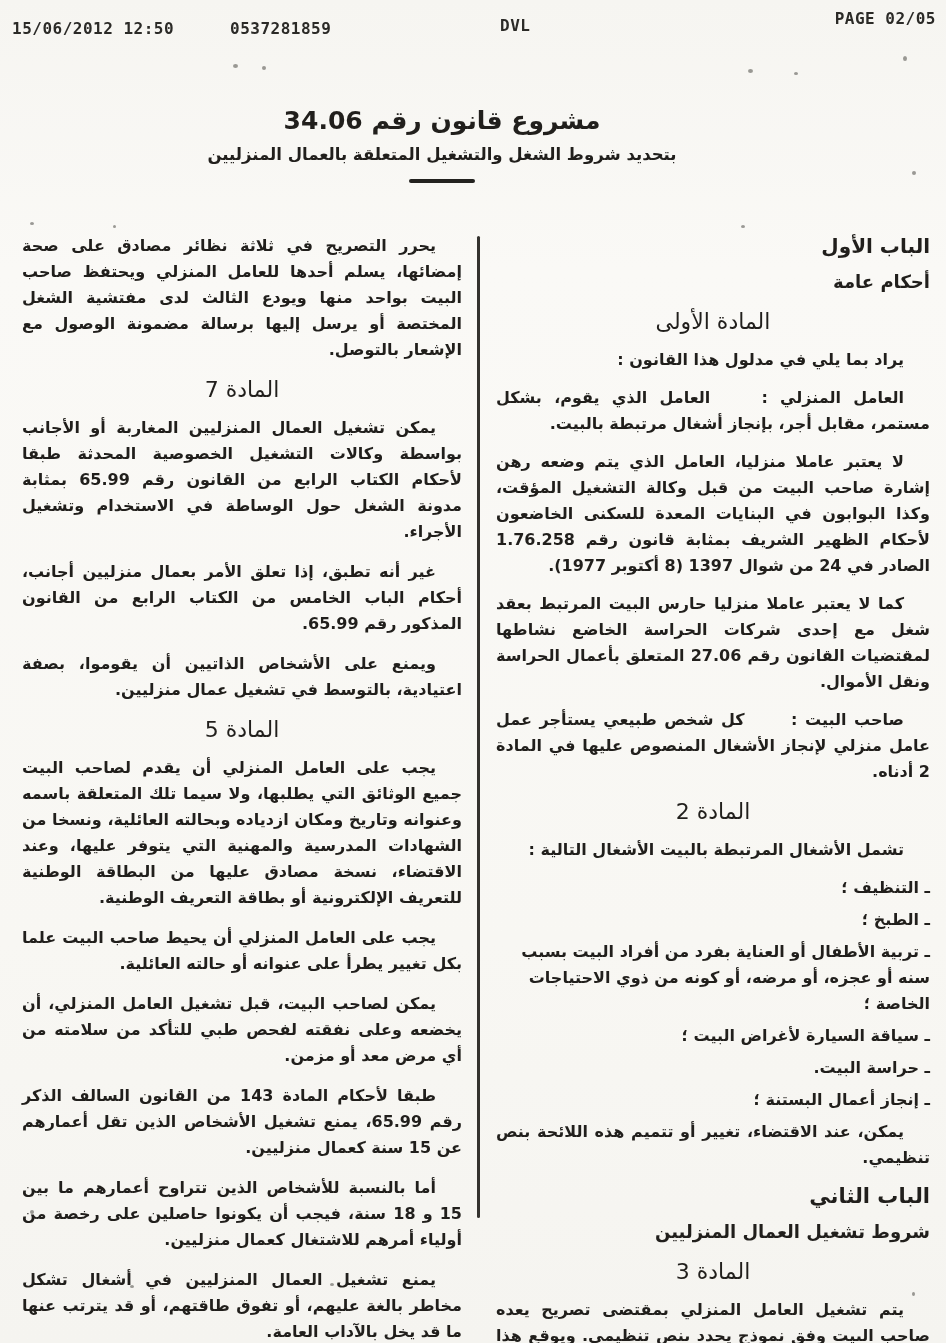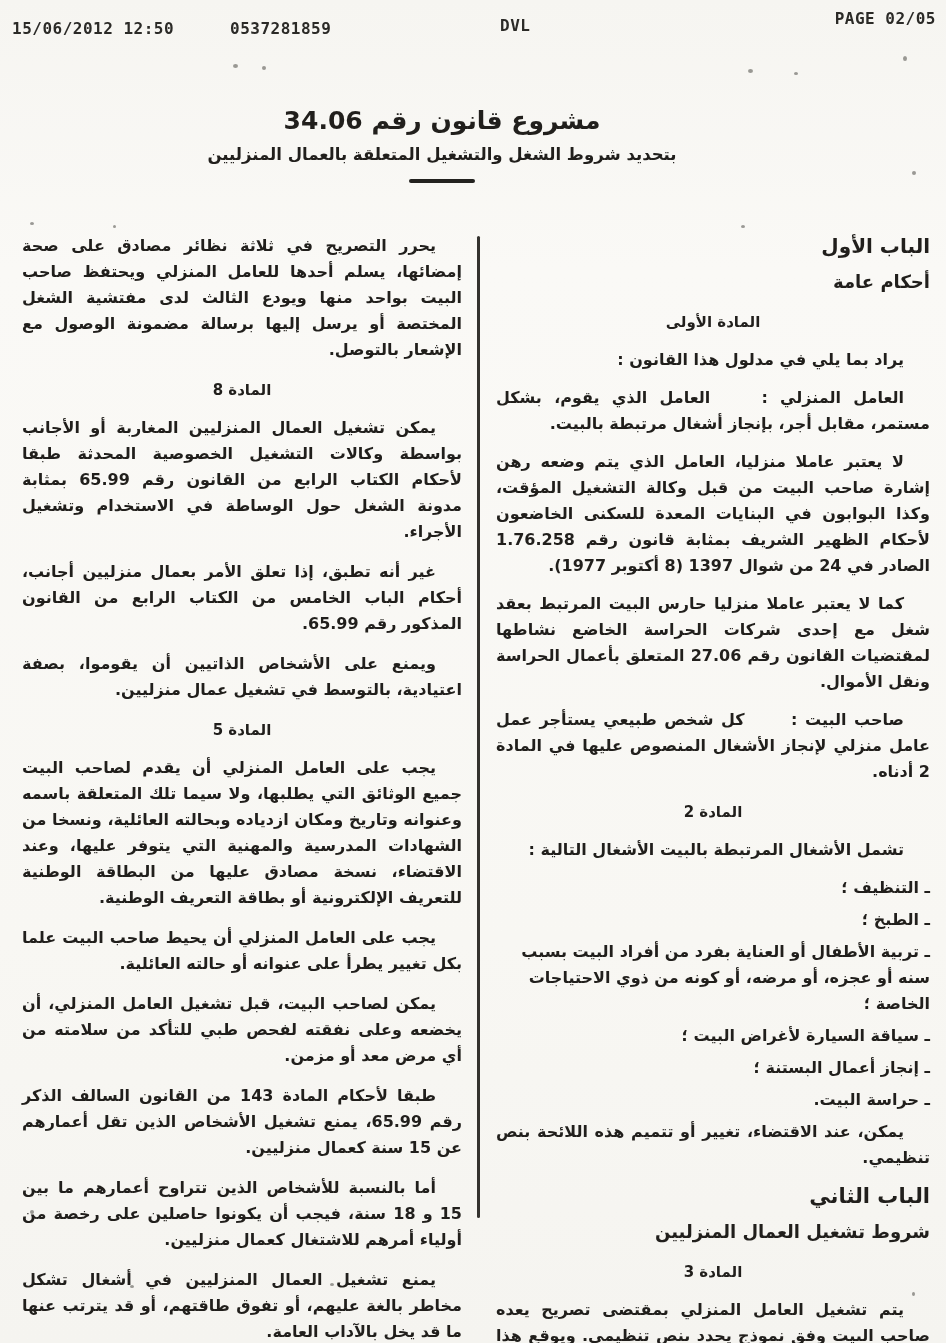--- a/index.html
+++ b/index.html
@@ -25,21 +25,21 @@
   .title-divider{width:66px;height:4px;background:#23221f;margin:15px auto 0;border-radius:2px;}
   
   .columns{position:absolute;top:233px;right:16px;width:914px;display:flex;gap:34px;direction:rtl;}
   .col{font-size:16px;line-height:26px;font-weight:700;text-align:justify;direction:rtl;}
   .col-first{width:434px;}
   .col-second{width:440px;}
   .col-divider{position:absolute;left:477px;top:236px;width:3px;height:982px;background:#34322e;border-radius:2px;}
   .para{margin:0 0 12px;text-indent:26px;}
   .col-second .para{margin:0 0 14px;}
   .bullet{margin:0 0 6px;text-indent:0;text-align:right;}
-  .article-title{text-align:center;text-indent:0;margin:14px 0 12px;font-size:15px;font-weight:700;}
+  .article-title{text-align:center;text-indent:0;margin:14px 0 12px;font-size:22px;font-weight:400;}
   .chapter-title{text-indent:0;font-size:20px;font-weight:700;margin:0 0 10px;}
   .chapter-title.second{margin-top:4px;font-size:21px;}
   .section-title{text-align:right;text-indent:0;font-size:18px;font-weight:700;margin:0 0 10px;}
   .lead{padding-left:39px;}
   
   .noise{position:absolute;background:#4c4b46;border-radius:50%;opacity:.55;}
   .n1{left:233px;top:64px;width:5px;height:4px;}
   .n2{left:262px;top:66px;width:4px;height:4px;}
   .n3{left:748px;top:69px;width:5px;height:4px;}
   .n4{left:794px;top:72px;width:4px;height:3px;}
@@ -83,32 +83,32 @@
       <p class="para"><span class="lead">العامل المنزلي : </span><span>العامل الذي يقوم، بشكل مستمر، مقابل أجر، بإنجاز أشغال مرتبطة بالبيت.</span></p>
       <p class="para">لا يعتبر عاملا منزليا، العامل الذي يتم وضعه رهن إشارة صاحب البيت من قبل وكالة التشغيل المؤقت، وكذا البوابون في البنايات المعدة للسكنى الخاضعون لأحكام الظهير الشريف بمثابة قانون رقم 1.76.258 الصادر في 24 من شوال 1397 (8 أكتوبر 1977).</p>
       <p class="para">كما لا يعتبر عاملا منزليا حارس البيت المرتبط بعقد شغل مع إحدى شركات الحراسة الخاضع نشاطها لمقتضيات القانون رقم 27.06 المتعلق بأعمال الحراسة ونقل الأموال.</p>
       <p class="para"><span class="lead">صاحب البيت : </span><span>كل شخص طبيعي يستأجر عمل عامل منزلي لإنجاز الأشغال المنصوص عليها في المادة 2 أدناه.</span></p>
       <div class="article-title">المادة 2</div>
       <p class="para">تشمل الأشغال المرتبطة بالبيت الأشغال التالية :</p>
       <p class="bullet">ـ التنظيف ؛</p>
       <p class="bullet">ـ الطبخ ؛</p>
       <p class="bullet">ـ تربية الأطفال أو العناية بفرد من أفراد البيت بسبب سنه أو عجزه، أو مرضه، أو كونه من ذوي الاحتياجات الخاصة ؛</p>
       <p class="bullet">ـ سياقة السيارة لأغراض البيت ؛</p>
+      <p class="bullet">ـ حراسة البيت.</p>
       <p class="bullet">ـ إنجاز أعمال البستنة ؛</p>
-      <p class="bullet">ـ حراسة البيت.</p>
       <p class="para">يمكن، عند الاقتضاء، تغيير أو تتميم هذه اللائحة بنص تنظيمي.</p>
       <div class="chapter-title second">الباب الثاني</div>
       <div class="section-title">شروط تشغيل العمال المنزليين</div>
       <div class="article-title">المادة 3</div>
       <p class="para">يتم تشغيل العامل المنزلي بمقتضى تصريح يعده صاحب البيت وفق نموذج يحدد بنص تنظيمي. ويوقع هذا التصريح من قبل صاحب البيت والعامل المنزلي، على أن تراعى، عند التوقيع، الشروط المتعلقة بالأهلية المنصوص عليها في قانون الالتزامات والعقود.</p>
     </div>
 
     <div class="col col-second">
       <p class="para">يحرر التصريح في ثلاثة نظائر مصادق على صحة إمضائها، يسلم أحدها للعامل المنزلي ويحتفظ صاحب البيت بواحد منها ويودع الثالث لدى مفتشية الشغل المختصة أو يرسل إليها برسالة مضمونة الوصول مع الإشعار بالتوصل.</p>
-      <div class="article-title">المادة 8</div>
+      <div class="article-title">المادة 7</div>
       <p class="para">يمكن تشغيل العمال المنزليين المغاربة أو الأجانب بواسطة وكالات التشغيل الخصوصية المحدثة طبقا لأحكام الكتاب الرابع من القانون رقم 65.99 بمثابة مدونة الشغل حول الوساطة في الاستخدام وتشغيل الأجراء.</p>
       <p class="para">غير أنه تطبق، إذا تعلق الأمر بعمال منزليين أجانب، أحكام الباب الخامس من الكتاب الرابع من القانون المذكور رقم 65.99.</p>
       <p class="para">ويمنع على الأشخاص الذاتيين أن يقوموا، بصفة اعتيادية، بالتوسط في تشغيل عمال منزليين.</p>
       <div class="article-title">المادة 5</div>
       <p class="para">يجب على العامل المنزلي أن يقدم لصاحب البيت جميع الوثائق التي يطلبها، ولا سيما تلك المتعلقة باسمه وعنوانه وتاريخ ومكان ازدياده وبحالته العائلية، ونسخا من الشهادات المدرسية والمهنية التي يتوفر عليها، وعند الاقتضاء، نسخة مصادق عليها من البطاقة الوطنية للتعريف الإلكترونية أو بطاقة التعريف الوطنية.</p>
       <p class="para">يجب على العامل المنزلي أن يحيط صاحب البيت علما بكل تغيير يطرأ على عنوانه أو حالته العائلية.</p>
       <p class="para">يمكن لصاحب البيت، قبل تشغيل العامل المنزلي، أن يخضعه وعلى نفقته لفحص طبي للتأكد من سلامته من أي مرض معد أو مزمن.</p>
       <p class="para">طبقا لأحكام المادة 143 من القانون السالف الذكر رقم 65.99، يمنع تشغيل الأشخاص الذين تقل أعمارهم عن 15 سنة كعمال منزليين.</p>
       <p class="para">أما بالنسبة للأشخاص الذين تتراوح أعمارهم ما بين 15 و 18 سنة، فيجب أن يكونوا حاصلين على رخصة من أولياء أمرهم للاشتغال كعمال منزليين.</p>
       <p class="para">يمنع تشغيل العمال المنزليين في أشغال تشكل مخاطر بالغة عليهم، أو تفوق طاقتهم، أو قد يترتب عنها ما قد يخل بالآداب العامة.</p>

